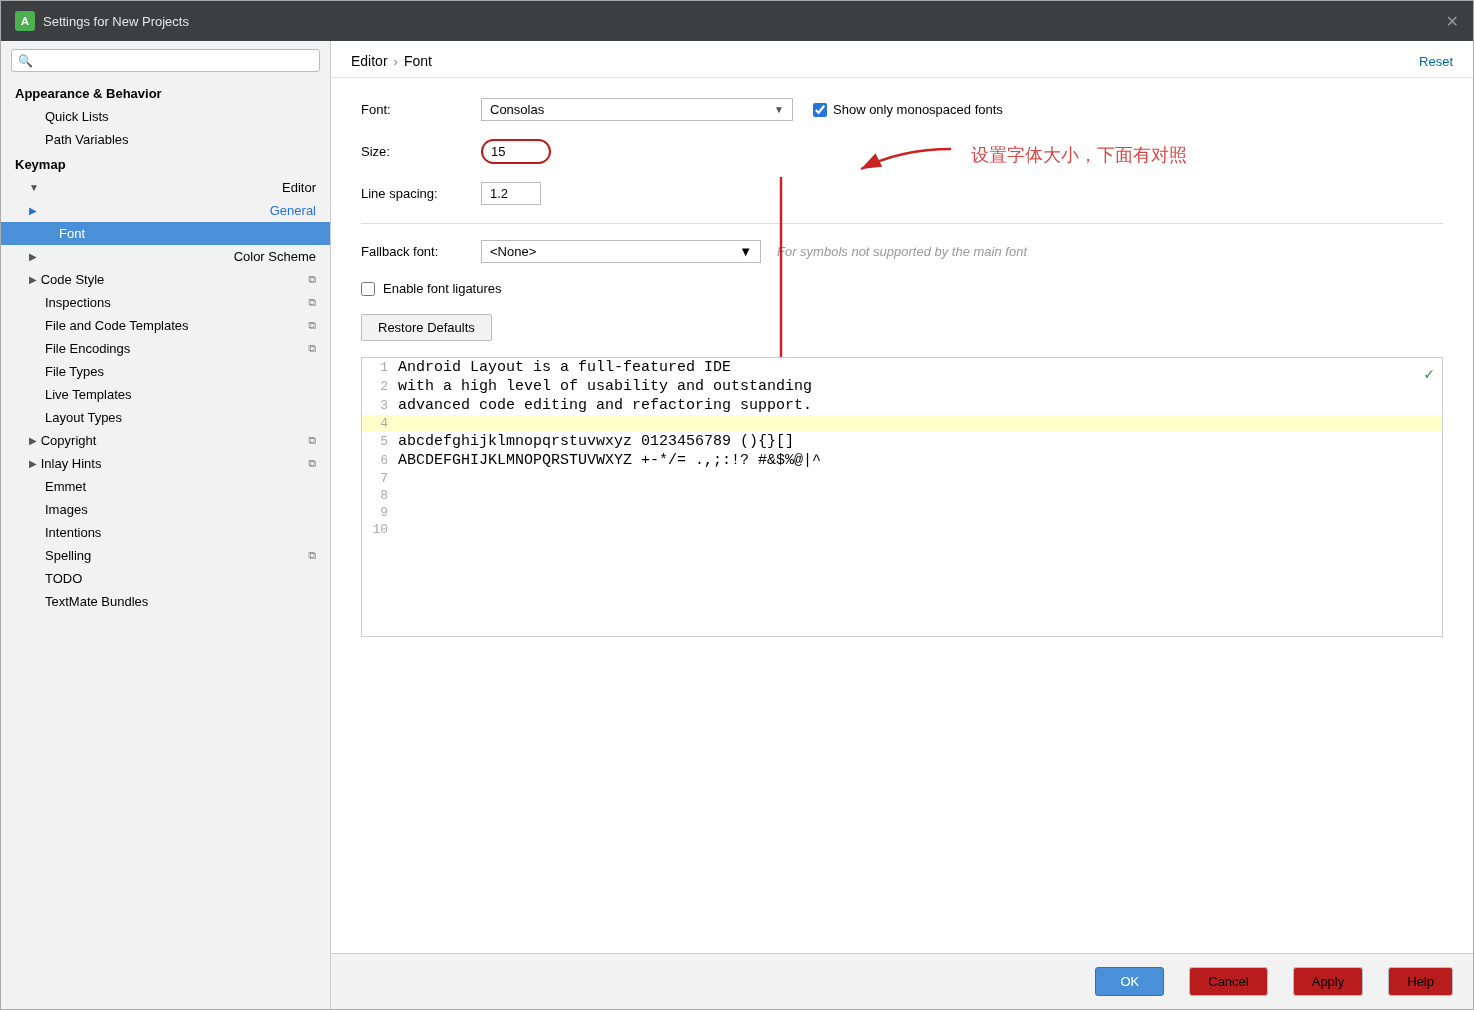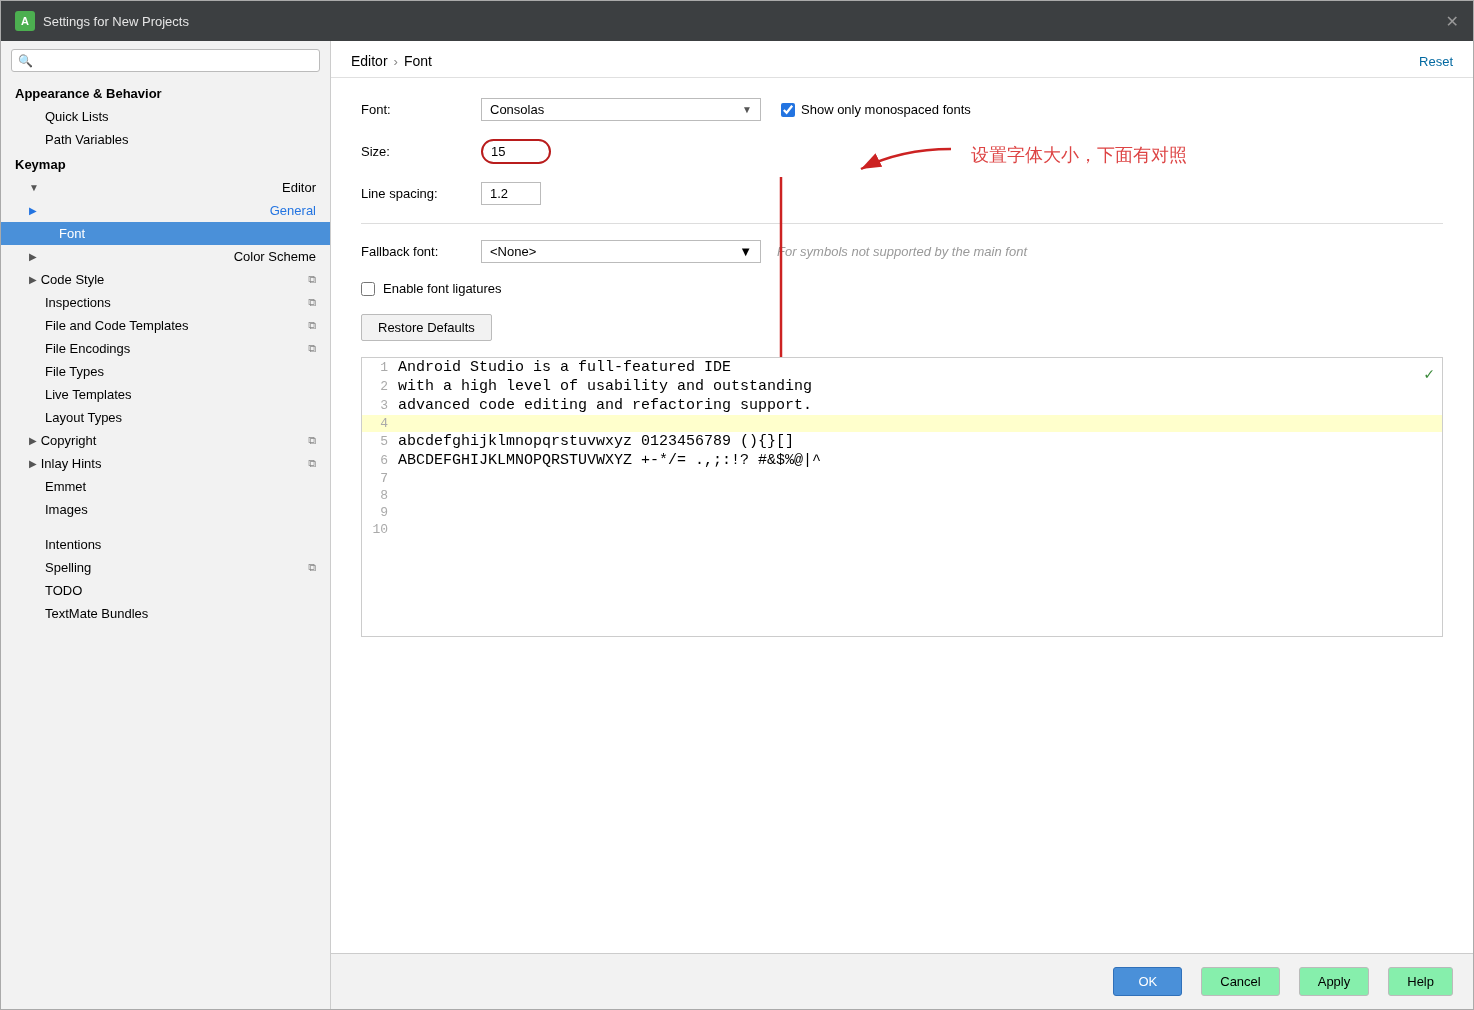--- a/index.html
+++ b/index.html
@@ -36,21 +36,21 @@
     .breadcrumb { padding: 12px 20px 8px 20px; border-bottom: 1px solid #e0e0e0; display: flex; align-items: center; gap: 6px; }
     .breadcrumb-editor { color: #000; font-size: 14px; }
     .breadcrumb-sep { color: #888; }
     .breadcrumb-current { color: #000; font-size: 14px; }
     .reset-btn { margin-left: auto; color: #0369a1; font-size: 13px; cursor: pointer; background: none; border: none; }
 
     .settings-panel { padding: 20px 30px; flex: 1; overflow-y: auto; }
 
     .form-row { display: flex; align-items: center; margin-bottom: 18px; }
     .form-label { width: 120px; font-size: 13px; color: #000; }
-    .font-dropdown { display: flex; align-items: center; border: 1px solid #bbb; background: #fff; padding: 3px 8px; border-radius: 0; width: 280px; justify-content: space-between; cursor: pointer; }
+    .font-dropdown { display: flex; align-items: center; border: 1px solid #bbb; background: #fff; padding: 3px 8px; border-radius: 0; width: 312px; justify-content: space-between; cursor: pointer; }
     .font-dropdown span { font-size: 13px; }
     .font-dropdown .dd-arrow { font-size: 10px; color: #555; }
     .checkbox-area { display: flex; align-items: center; gap: 6px; margin-left: 20px; }
     .checkbox-area input[type=checkbox] { width: 14px; height: 14px; accent-color: #2374e1; }
     .checkbox-label { font-size: 13px; }
 
     .size-input { border: 2px solid #b91c1c; border-radius: 20px; width: 70px; padding: 3px 8px; font-size: 13px; text-align: left; outline: none; }
     .line-spacing-input { border: 1px solid #bbb; width: 60px; padding: 3px 8px; font-size: 13px; }
 
     .fallback-dropdown { display: flex; align-items: center; border: 1px solid #bbb; background: #fff; padding: 3px 8px; border-radius: 0; width: 280px; justify-content: space-between; cursor: pointer; }
@@ -66,23 +66,23 @@
 
     
     .preview-area { border: 1px solid #ccc; margin: 0 20px; background: #fff; position: relative; font-family: 'Consolas', 'Courier New', monospace; font-size: 15px; flex: 1; overflow: hidden; }
     .preview-line { display: flex; align-items: center; padding: 1px 0; white-space: pre; }
     .preview-line.highlighted { background: #ffffcc; }
     .line-number { width: 36px; text-align: right; padding-right: 10px; color: #aaa; font-size: 13px; user-select: none; flex-shrink: 0; }
     .line-content { font-size: 15px; color: #000; }
     .preview-check { position: absolute; top: 6px; right: 8px; color: #3a8a3a; font-size: 16px; }
 
     
-    .bottom-bar { border-top: 1px solid #ccc; background: #f2f2f2; padding: 10px 20px; display: flex; justify-content: flex-end; align-items: center; gap: 19px; flex-shrink: 0; height: 56px; }
+    .bottom-bar { border-top: 1px solid #ccc; background: #f2f2f2; padding: 10px 20px; display: flex; justify-content: flex-end; align-items: center; gap: 25px; flex-shrink: 0; height: 56px; }
     .btn-ok { background: #4a90d9; color: #fff; border: 1px solid #3070b9; padding: 6px 24px; font-size: 13px; cursor: pointer; border-radius: 3px; }
-    .btn-cancel, .btn-apply, .btn-help { background: #86efac; color: #000; border: 1px solid #bbb; padding: 6px 18px; font-size: 13px; cursor: pointer; border-radius: 3px; }
+    .btn-cancel, .btn-apply, .btn-help { background: #b91c1c; color: #000; border: 1px solid #bbb; padding: 6px 18px; font-size: 13px; cursor: pointer; border-radius: 3px; }
 
     .main-wrapper { position: relative; flex: 1; display: flex; flex-direction: column; overflow: hidden; }
   </style>
 </head>
 <body>
 
 <div class="dialog">
 
   <div class="title-bar">
     <div class="title-bar-left">
@@ -177,21 +177,21 @@
       </div>
 
       <div class="sidebar-item level2" style="padding-left:44px;">
         <span>Emmet</span>
       </div>
 
       <div class="sidebar-item level2" style="padding-left:44px;">
         <span>Images</span>
       </div>
 
-      <div class="sidebar-item level2" style="padding-left:44px;margin-top:12px;">
+      <div class="sidebar-item level2" style="padding-left:44px;">
         <span>Intentions</span>
       </div>
 
       <div class="sidebar-item level2" style="padding-left:44px; justify-content:space-between;">
         <span>Spelling</span>
         <span class="copy-icon">⧉</span>
       </div>
 
       <div class="sidebar-item level2" style="padding-left:44px;">
         <span>TODO</span>
@@ -273,21 +273,21 @@
                   <polygon points="0 0, 8 3, 0 6" fill="#cc2222"></polygon>
                 </marker>
               </defs>
               <line x1="20" y1="0" x2="20" y2="220" stroke="#cc2222" stroke-width="2.5" marker-end="url(#arrowhead2)"></line>
             </svg>
           </div>
 
           <div class="preview-area" style="height:280px; margin:0; overflow:hidden;">
             <span class="preview-check">✓</span>
             <div id="preview-lines">
-                <div class="preview-line"><span class="line-number">1</span><span class="line-content">Android Studio is a full-featured IDE</span></div>
+                <div class="preview-line"><span class="line-number">1</span><span class="line-content">Android Layout is a full-featured IDE</span></div>
                 <div class="preview-line"><span class="line-number">2</span><span class="line-content">with a high level of usability and outstanding</span></div>
                 <div class="preview-line"><span class="line-number">3</span><span class="line-content">advanced code editing and refactoring support.</span></div>
                 <div class="preview-line highlighted"><span class="line-number">4</span><span class="line-content"></span></div>
                 <div class="preview-line"><span class="line-number">5</span><span class="line-content">abcdefghijklmnopqrstuvwxyz 0123456789 (){}[]</span></div>
                 <div class="preview-line"><span class="line-number">6</span><span class="line-content">ABCDEFGHIJKLMNOPQRSTUVWXYZ +-*/= .,;:!? #&amp;$%@|^</span></div>
                 <div class="preview-line"><span class="line-number">7</span><span class="line-content"></span></div>
                 <div class="preview-line"><span class="line-number">8</span><span class="line-content"></span></div>
                 <div class="preview-line"><span class="line-number">9</span><span class="line-content"></span></div>
                 <div class="preview-line"><span class="line-number">10</span><span class="line-content"></span></div>
               </div>

